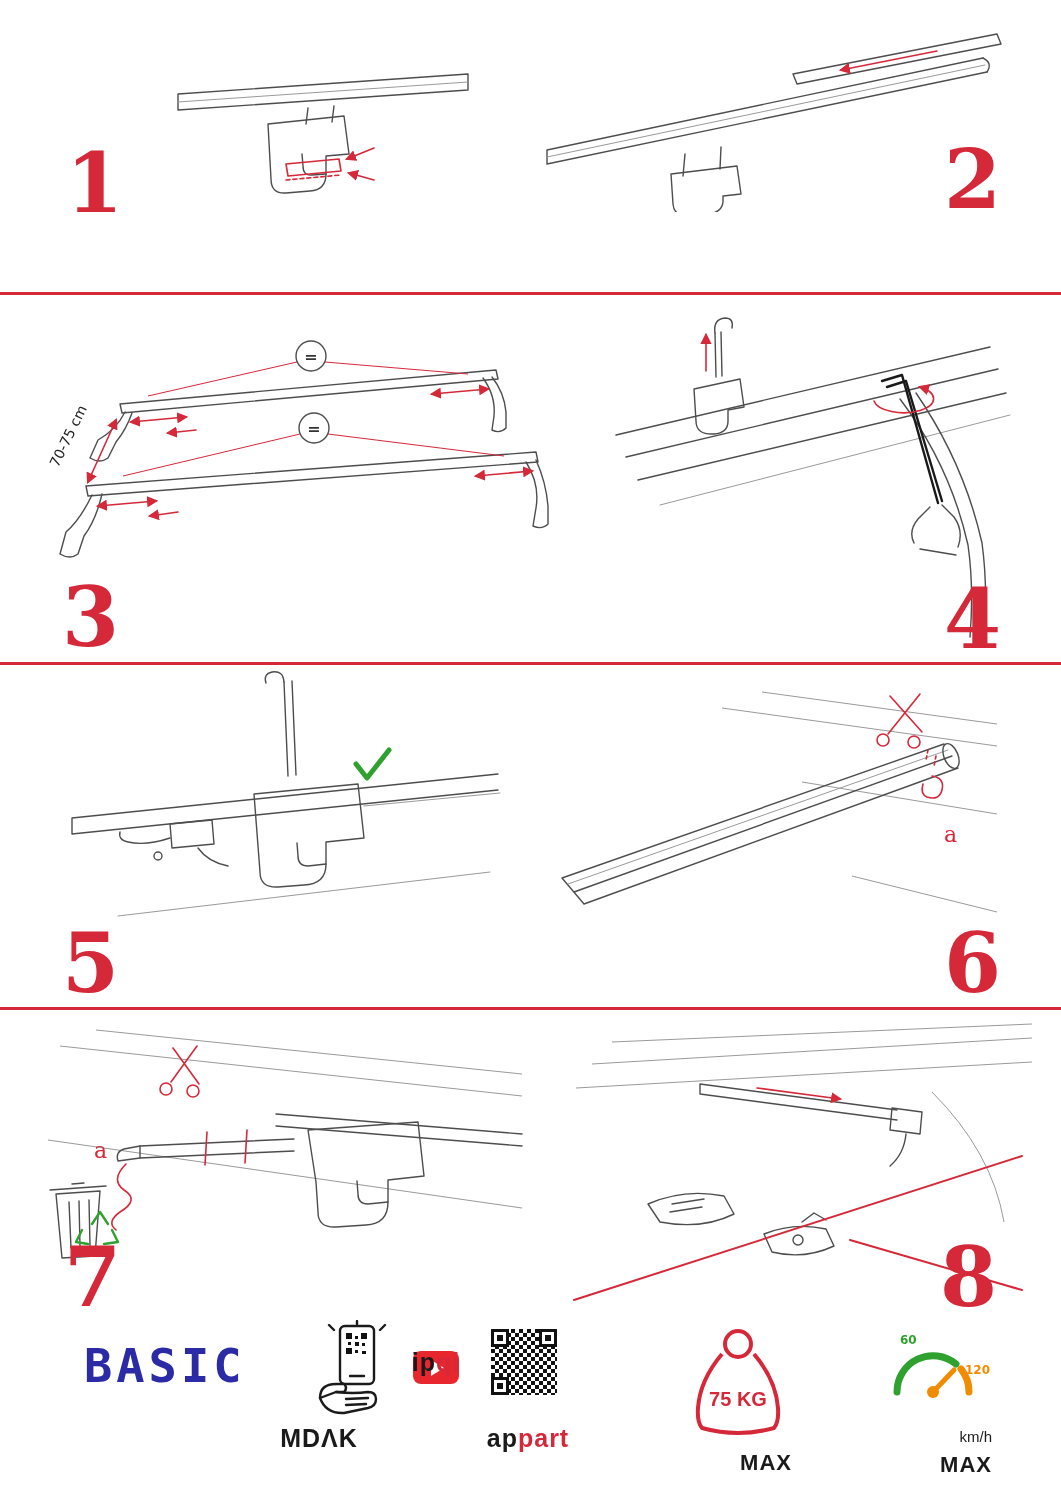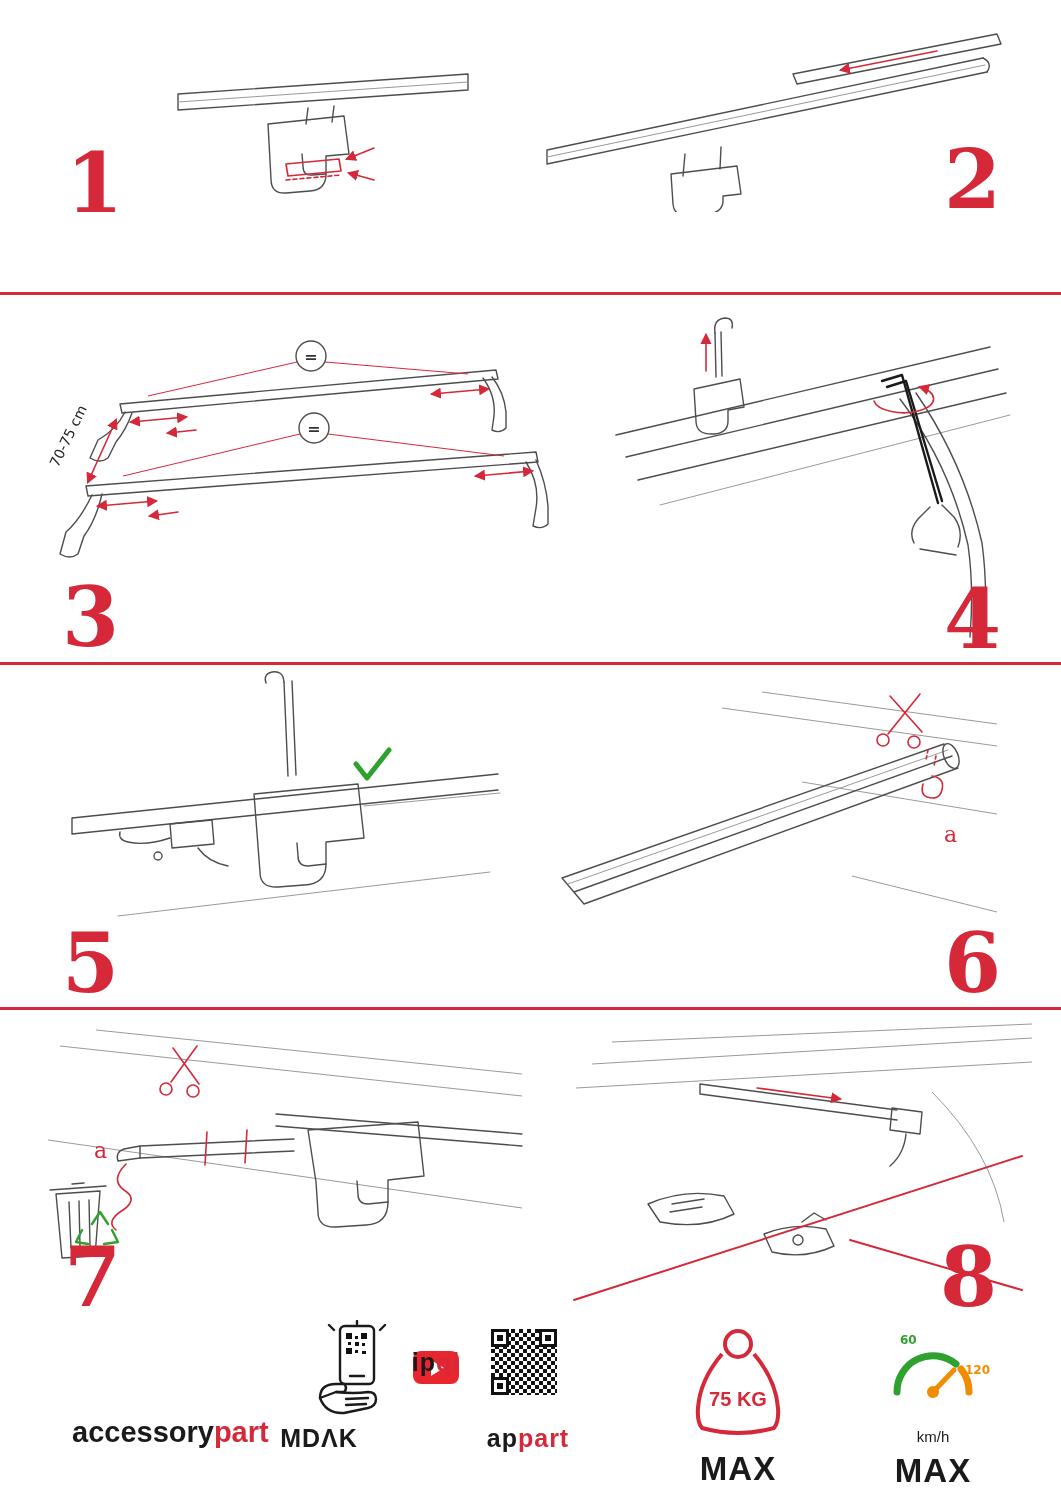--- a/index.html
+++ b/index.html
@@ -29,22 +29,22 @@
   .brand-title{left:84px;top:1338px;font-family:"DejaVu Sans Mono",monospace;font-weight:700;font-size:47px;letter-spacing:4px;color:var(--blue)}
   .brand-sub{left:72px;top:1416px;font-weight:700;font-size:29px;color:var(--ink)}
   .red-txt{color:var(--red)}
   .plabel{position:absolute;font-weight:700;font-size:25px;color:var(--ink);letter-spacing:1px;text-align:center}
   .yt{left:413px;top:1351px;width:46px;height:33px;background:#e8262d;border-radius:8px;display:flex;align-items:center;justify-content:center}
   .yt-play{width:0;height:0;border-left:13px solid #fff;border-top:8px solid transparent;border-bottom:8px solid transparent;margin-left:3px}
   .qr{left:491px;top:1329px;width:66px;height:66px;background:conic-gradient(#111 25%,#fff 0 50%,#111 0 75%,#fff 0);background-size:8px 8px}
   .finder{position:absolute;width:18px;height:18px;border:3px solid #111;background:#fff}
   .finder::after{content:"";position:absolute;inset:3px;background:#111}
   .tl{left:0;top:0}.tr{right:0;top:0}.bl{left:0;bottom:0}
-  .maxlabel{position:absolute;font-weight:700;font-size:33px;color:var(--ink);text-align:center;letter-spacing:1px}
-  .unitlabel{position:absolute;font-size:15px;color:var(--ink);text-align:center}
+  .maxlabel{position:absolute;font-weight:700;font-size:22px;color:var(--ink);text-align:right;letter-spacing:1px}
+  .unitlabel{position:absolute;font-size:15px;color:var(--ink);text-align:right}
 </style>
 </head>
 <body>
 
 <svg width="0" height="0" style="position:absolute" aria-hidden="true">
   <defs>
     <marker id="arrR" viewBox="0 0 10 10" refX="8" refY="5" markerWidth="7" markerHeight="7" orient="auto-start-reverse">
       <path d="M0,0 L10,5 L0,10 z" fill="#d5293a"></path>
     </marker>
   </defs>
@@ -231,21 +231,21 @@
       <path d="M250,200 L262,191 L274,198"></path>
     </g>
     <g class="red">
       <path d="M205,66 L288,77" marker-end="url(#arrR)"></path>
       <path d="M470,134 L22,278" stroke-width="2"></path>
       <path d="M470,268 L298,218" stroke-width="2"></path>
     </g>
   </svg>
   <div class="step-num" style="left:940px;top:1236px">8</div>
 
-  <div class="abs brand-sub"><span>accessory</span><span class="red-txt">part</span></div>
+  <div class="abs brand-title">BASIC</div>
 
   <svg class="abs" style="left:310px;top:1320px" width="88" height="98" viewBox="0 0 88 98">
     <g class="blk" stroke-width="2.4">
       <rect x="30" y="6" width="34" height="58" rx="5" fill="#fff"></rect>
       <path d="M40,56 L54,56"></path>
       <path d="M24,10 L19,5 M70,10 L75,5 M47,4 L47,1"></path>
     </g>
     <g fill="#111">
       <rect x="36" y="13" width="6" height="6"></rect>
       <rect x="51" y="13" width="6" height="6"></rect>

